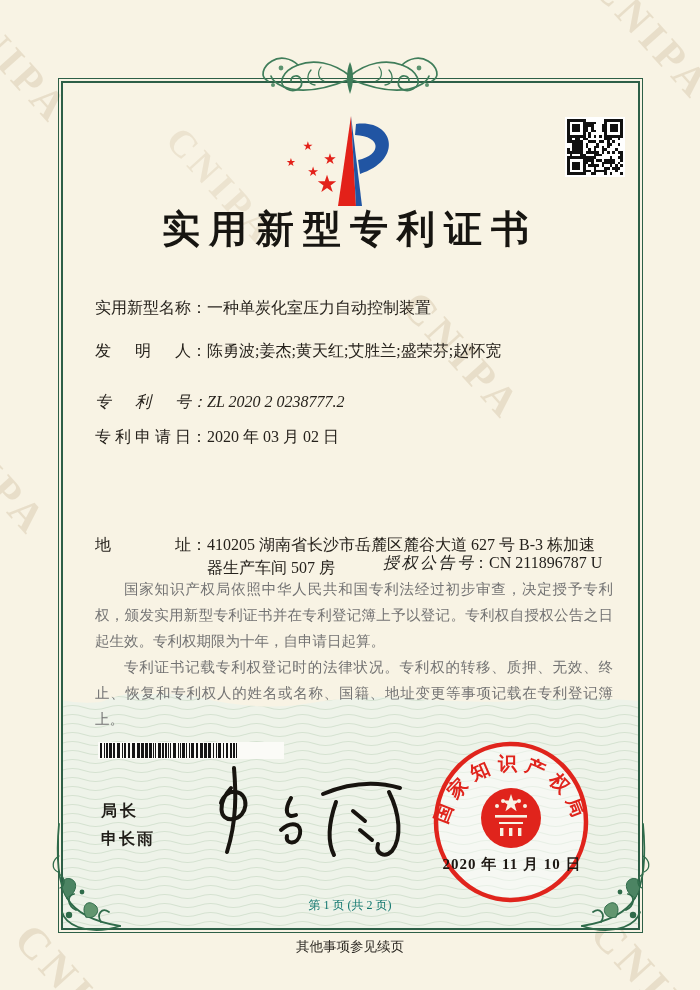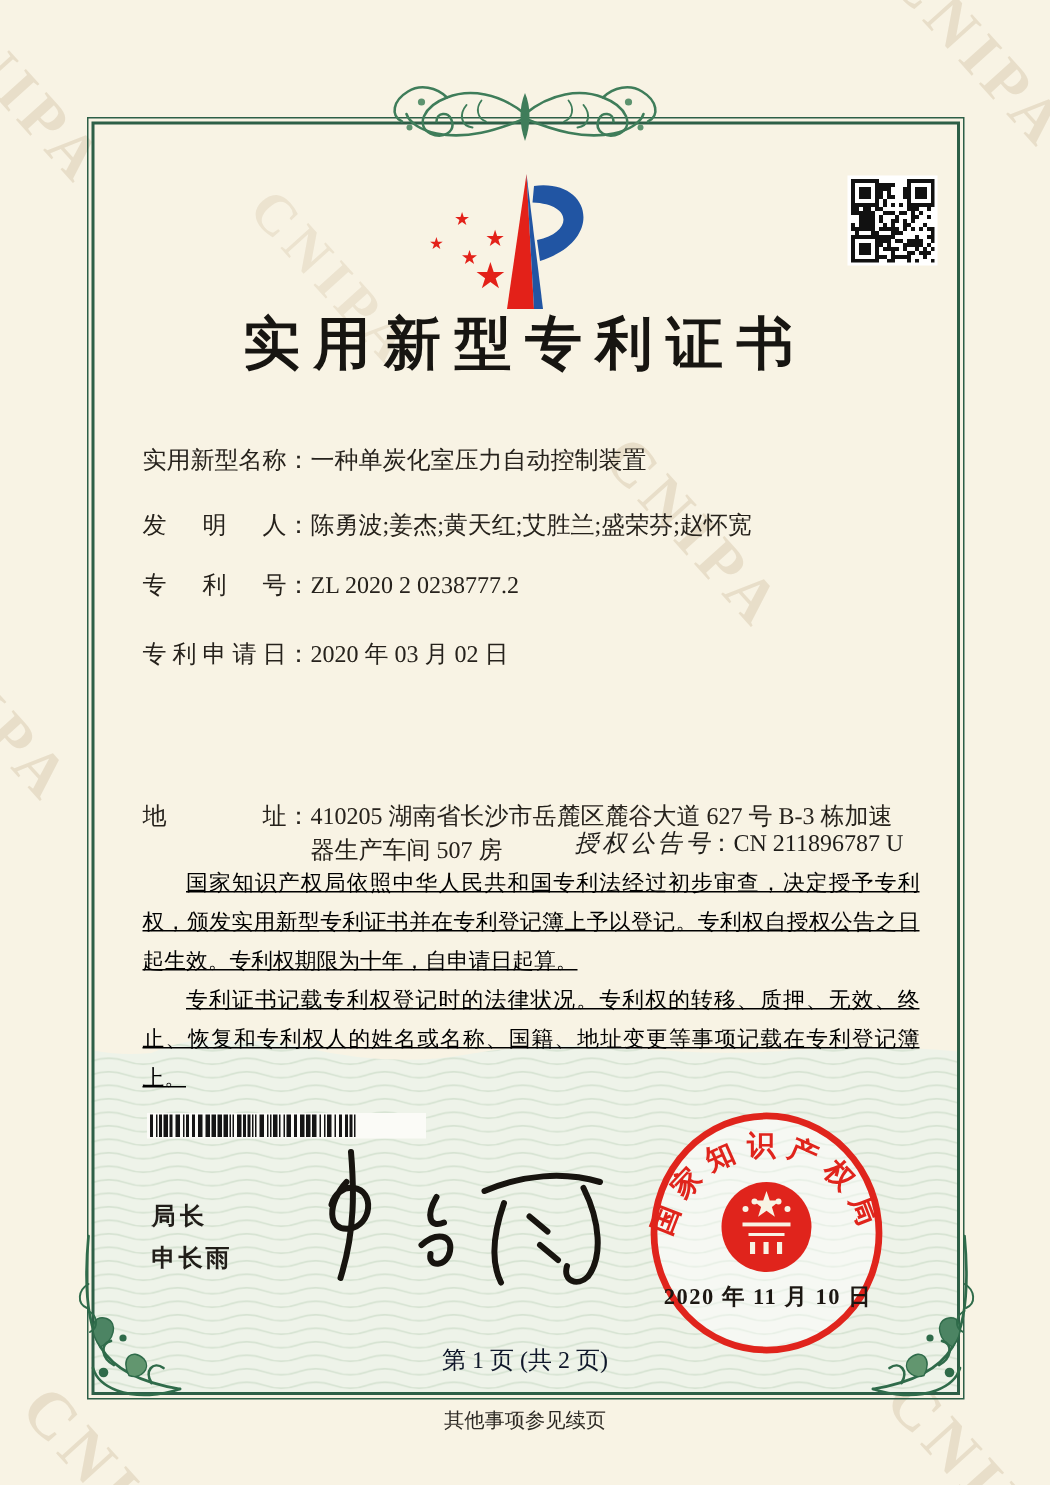--- a/index.html
+++ b/index.html
@@ -36,44 +36,44 @@
   .logo{position:absolute;left:280px;top:110px;}
   .qr{position:absolute;left:565px;top:117px;background:#fff;padding:2px;}
 
   .title{position:absolute;left:0;top:204px;width:100%;margin:0;text-align:center;
          font-size:38px;font-weight:bold;letter-spacing:9px;color:#171511;}
 
   .row{position:absolute;left:95px;width:525px;font-size:16px;line-height:23px;color:#26221c;}
   .lbl{display:inline-block;width:96px;text-align:justify;text-align-last:justify;vertical-align:top;}
   .colon{display:inline-block;vertical-align:top;}
   .val{display:inline-block;vertical-align:top;max-width:402px;}
-  .r0{top:296px;}.r1{top:339px;}.r2{top:379px;}.r3{top:425px;}.r4{top:468px;}.r5{top:533px;}
+  .r0{top:296px;}.r1{top:339px;}.r2{top:390px;font-style:italic;}.r3{top:425px;}.r4{top:468px;}.r5{top:533px;}
   .r-grant{top:551px;}
   .grant-no{position:absolute;left:383px;top:551px;font-size:16px;line-height:23px;white-space:nowrap;}
   .grant-no .lbl{width:90px;font-style:italic;}
 
   .paras{position:absolute;left:95px;top:576px;width:518px;font-size:14.5px;line-height:26px;
-         text-align:justify;color:#000000;text-decoration:underline;}
+         text-align:justify;color:#737373;}
   .paras p{margin:0;text-indent:2em;}
 
   .barcode{position:absolute;left:98px;top:742px;width:182px;height:15px;display:flex;
            align-items:stretch;background:#fbfbf7;padding:1px 2px;}
   .barcode i{display:block;height:100%;background:#151515;flex:0 0 auto;}
 
   .director-title{position:absolute;left:101px;top:801px;font-family:"Liberation Sans","DejaVu Sans",sans-serif;
                   font-weight:600;font-size:16px;letter-spacing:3px;color:#211e19;}
   .director-name{position:absolute;left:101px;top:829px;font-family:"Liberation Sans","DejaVu Sans",sans-serif;
                  font-weight:600;font-size:16px;letter-spacing:2px;color:#211e19;}
   .signature{position:absolute;left:203px;top:758px;}
 
   .seal{position:absolute;left:428px;top:738px;}
   .seal-date{position:absolute;left:433px;top:855px;width:158px;text-align:center;
              font-size:15px;font-weight:bold;color:#1c1712;letter-spacing:1px;}
 
-  .page-num{position:absolute;left:0;top:897px;width:100%;text-align:center;font-size:16px;color:#0f172a;}
+  .page-num{position:absolute;left:0;top:897px;width:100%;text-align:center;font-size:12px;color:#0f766e;}
   .footer-note{position:absolute;left:0;top:938px;width:100%;text-align:center;font-size:13.5px;color:#2c2923;}
 </style>
 </head>
 <body>
 
 <div class="page">
 
   <span class="wm wm1">CNIPA</span>
   <span class="wm wm2">CNIPA</span>
   <span class="wm wm3">CNIPA</span>

